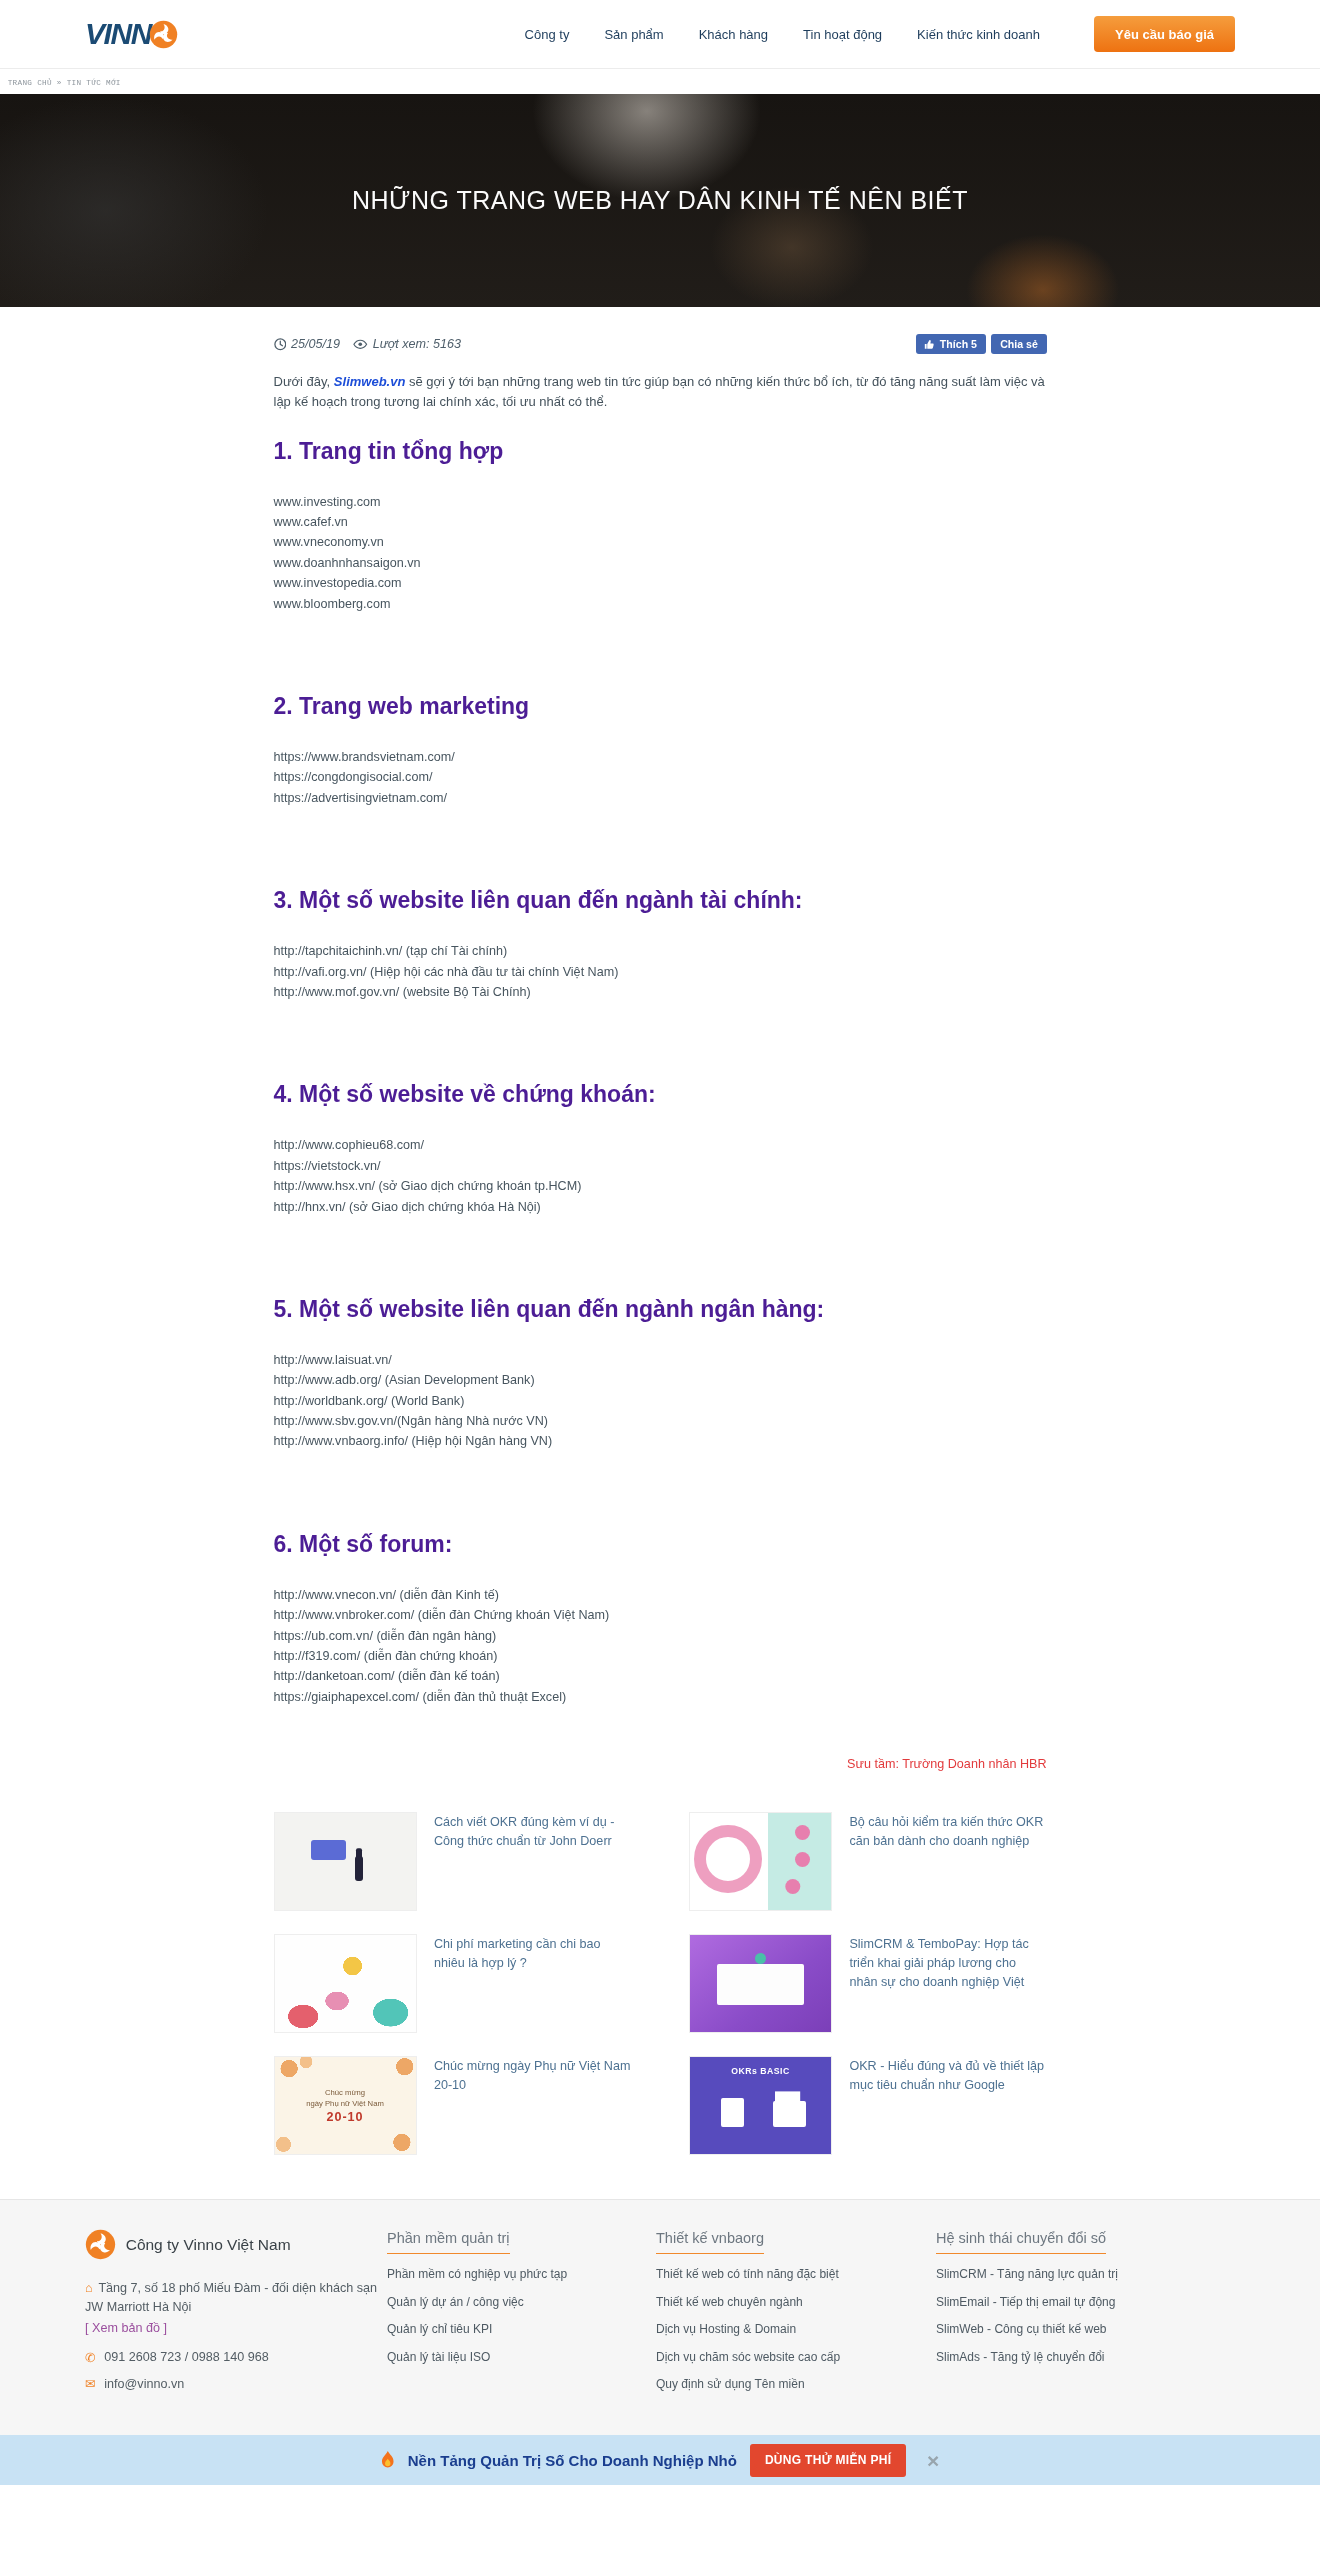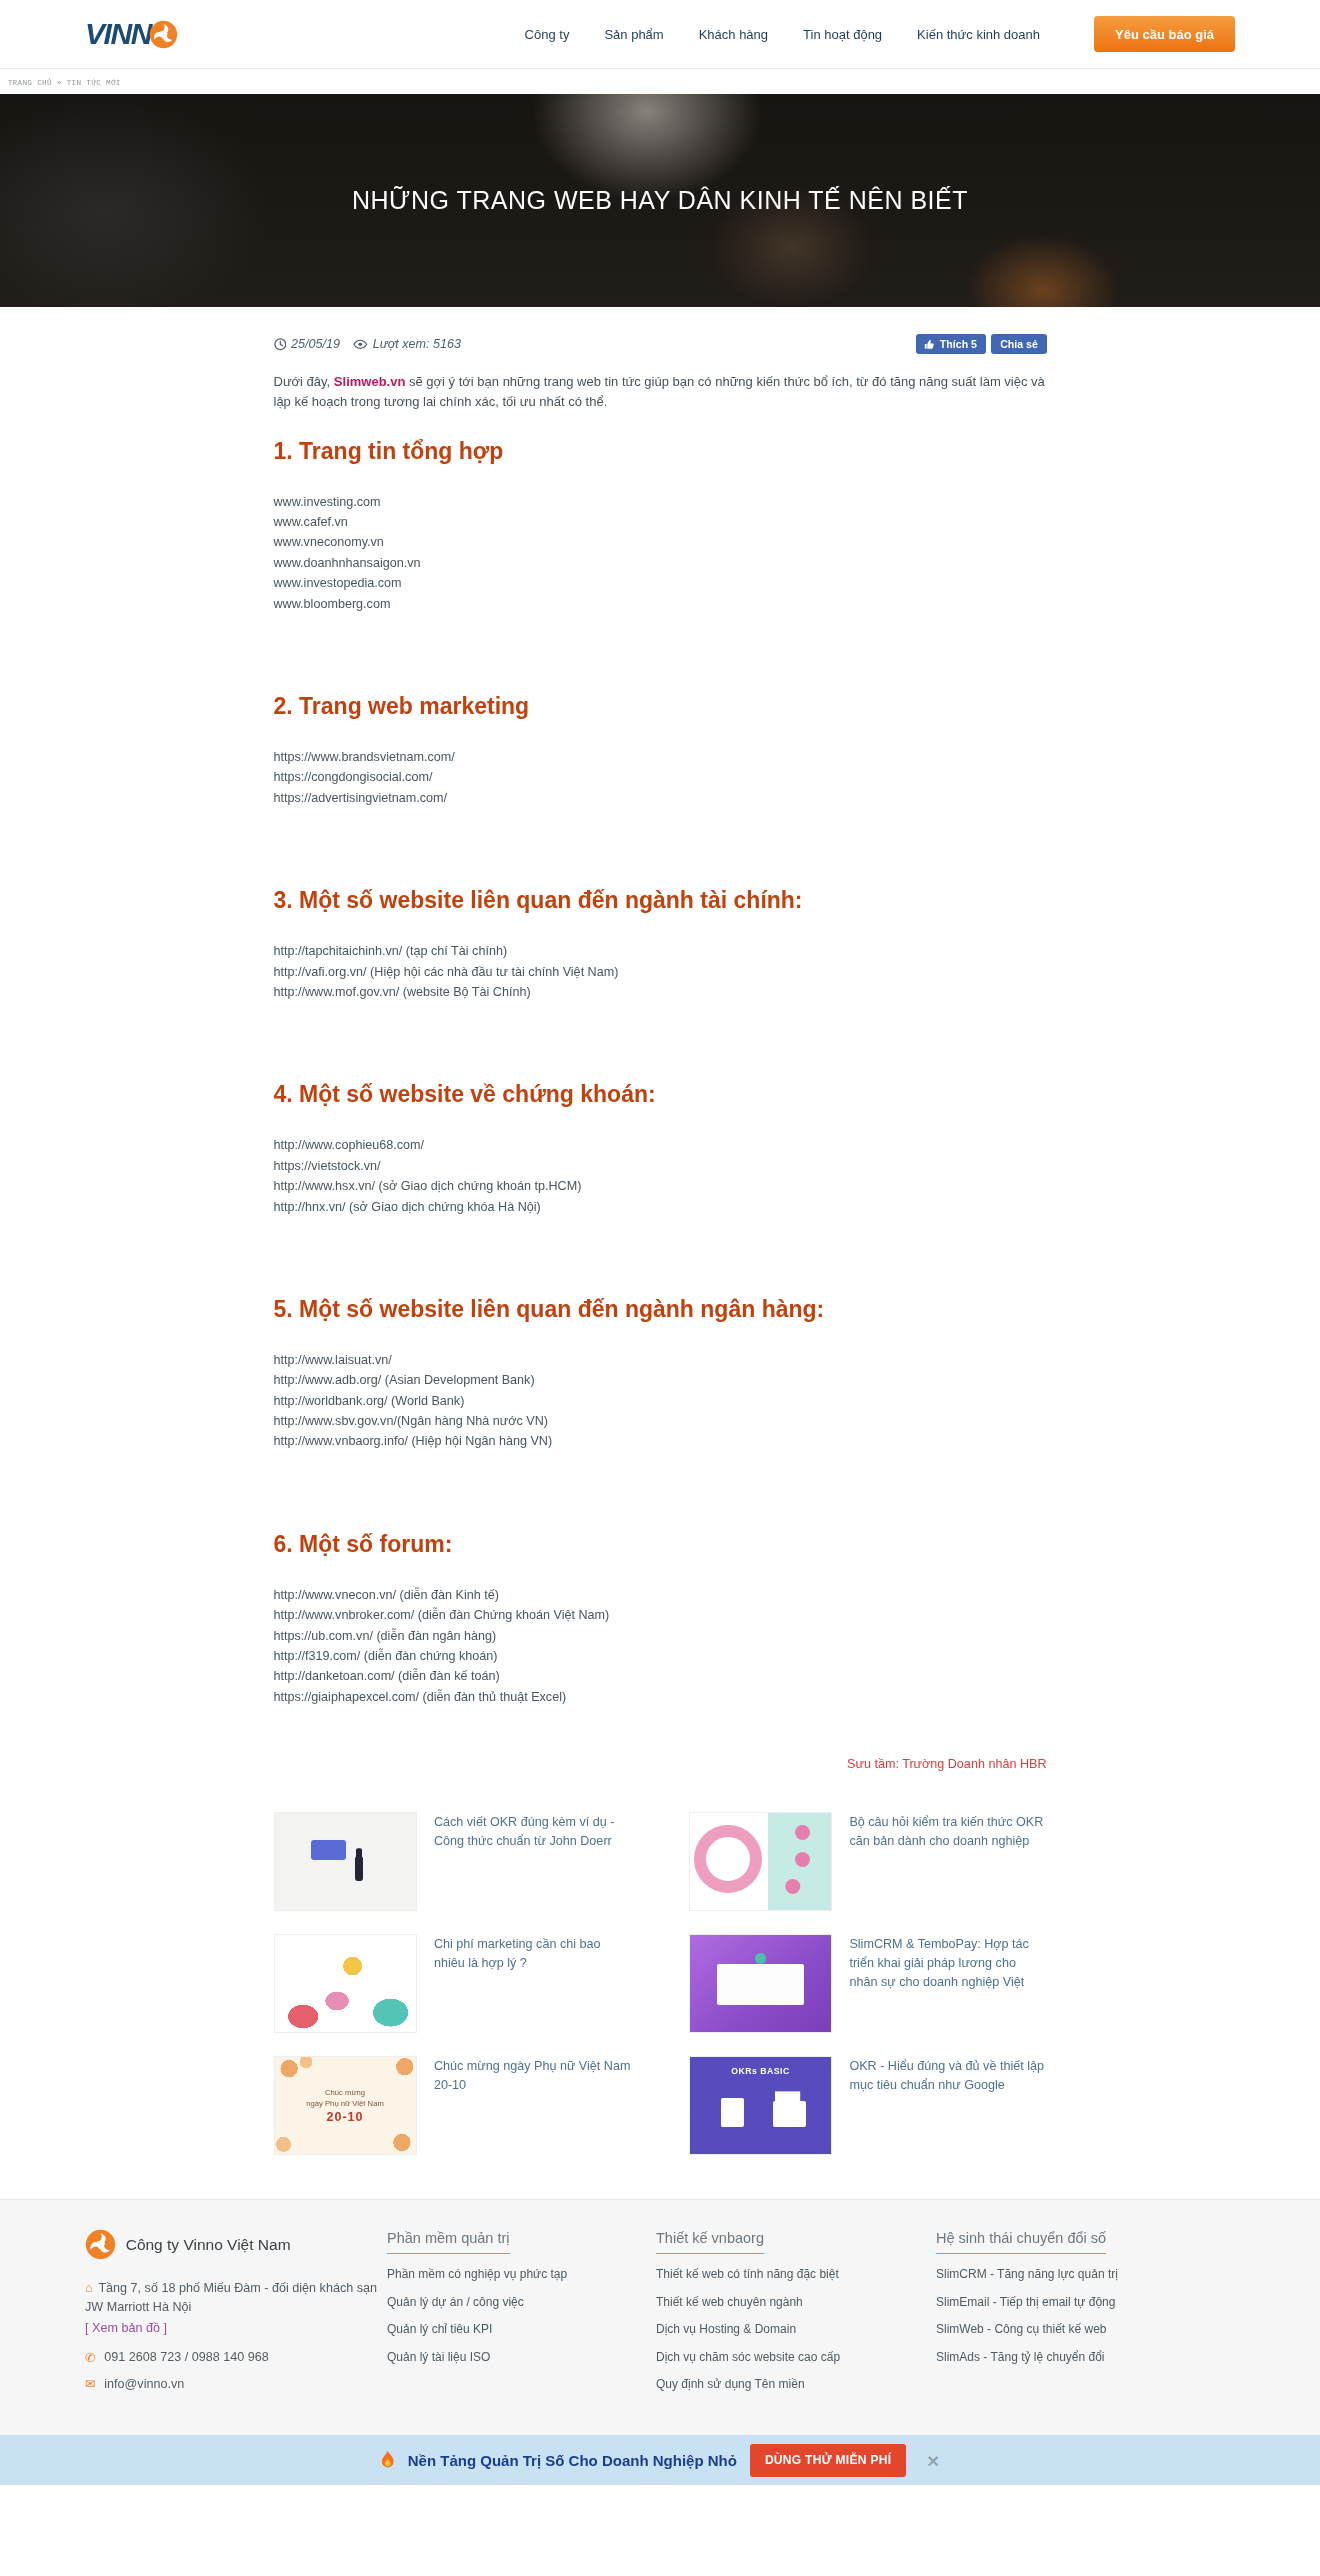--- a/index.html
+++ b/index.html
@@ -34,22 +34,22 @@
 
   
   .article { width:773px; margin:0 auto; }
   .meta-row { display:flex; align-items:center; margin-top:27px; }
   .meta-item { display:flex; align-items:center; gap:4.8px; font-size:12.6px; font-style:italic; color:#4f5f6b; margin-right:13.5px; }
   .meta-item svg { display:block; }
   .fb-group { margin-left:auto; display:flex; gap:5.8px; }
   .fb-btn { background:#4267b2; color:#fff; font-size:10.6px; font-weight:bold; border:none; border-radius:2.9px;
             padding:3.9px 8.7px; display:flex; align-items:center; gap:4.8px; cursor:pointer; }
   .intro { margin-top:17.4px; font-size:13px; line-height:1.58; color:#44525c; }
-  .intro b { color:#be185d; }
-  .section-heading { font-size:23px; font-weight:bold; color:#c2410c; margin-top:79px; }
+  .intro b { color:#1d4ed8;font-style:italic; }
+  .section-heading { font-size:23px; font-weight:bold; color:#4c1d95; margin-top:79px; }
   .section-heading.first { margin-top:25px; }
   .link-list { margin-top:27px; font-size:12.6px; color:#47555f; }
   .link-line { line-height:1.62; cursor:pointer; }
   .credit { margin-top:50px; text-align:right; font-size:12.6px; color:#e23a3c; }
   .rating { margin-top:17.4px; }
   .stars { display:flex; gap:2.9px; }
   .star { color:#cfcfcf; font-size:15.5px; cursor:pointer; }
   .star::before { content:"★"; }
   .rating-note { margin-top:2.9px; font-size:10.6px; color:#98a2aa; }
 

